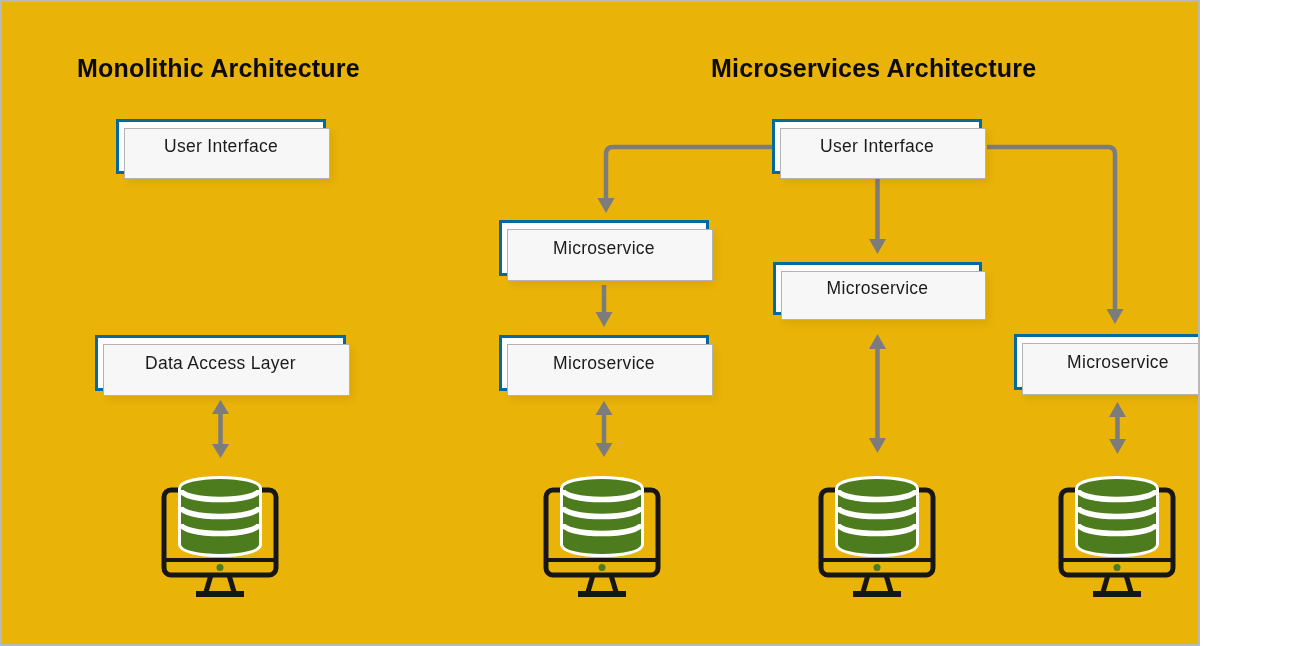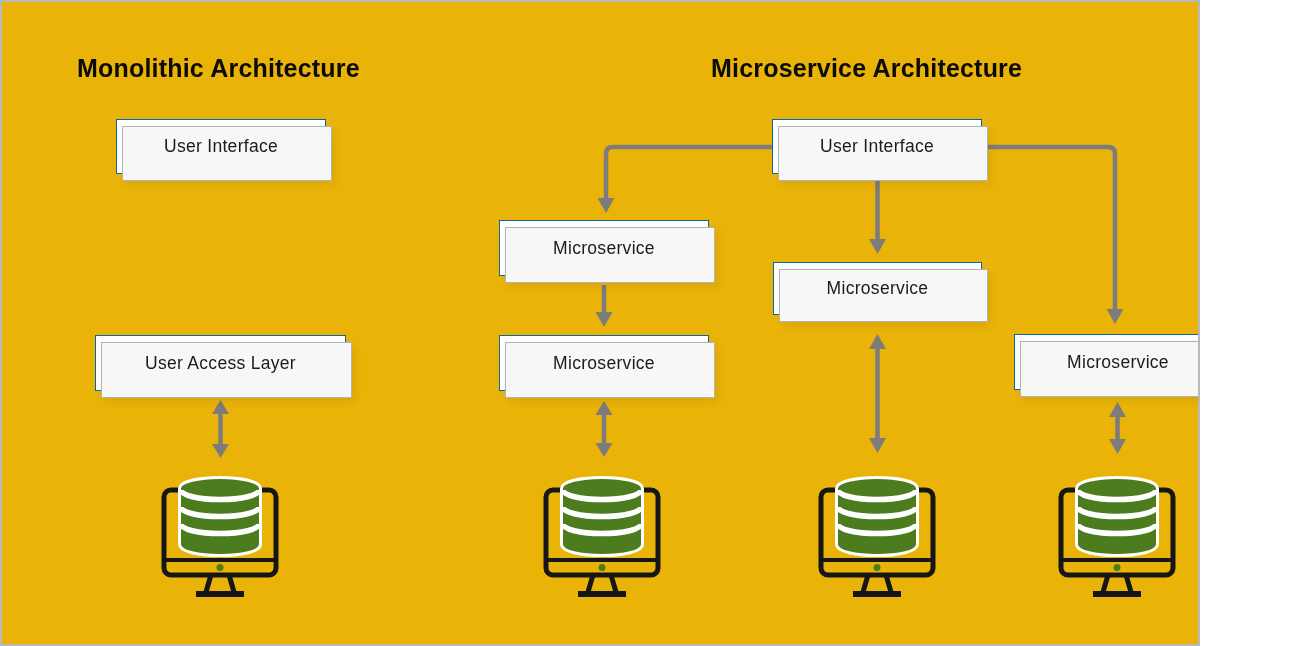--- a/index.html
+++ b/index.html
@@ -19,21 +19,21 @@
     font-weight:700;
     letter-spacing:.2px;
     color:#0b0b0b;
     white-space:nowrap;
   }
   #mono-title{left:75px;top:52px;}
   #ms-title{left:709px;top:52px;}
   .node{
     position:absolute;
     background:#ffffff;
-    border:1px solid #0369a1;
+    border:3px solid #0369a1;
     display:flex;align-items:center;justify-content:center;
     font-size:17.5px;
     letter-spacing:.3px;
     color:#1b1b1b;
     z-index:2;
     box-sizing:border-box;
   }
   .node::after{
     content:"";
     position:absolute;
@@ -77,21 +77,21 @@
         <g>
           <path d="M21,12.5 a39,9.5 0 0 1 78,0 L99,68.5 a39,9.5 0 0 1 -78,0 Z" fill="#4d7c1e" stroke="#ffffff" stroke-width="6"></path>
           <path d="M21,12.5 a39,9.5 0 0 1 78,0 L99,68.5 a39,9.5 0 0 1 -78,0 Z" fill="#4d7c1e"></path>
           <path d="M21,14 a39,9.5 0 0 0 78,0 M21,31 a39,9.5 0 0 0 78,0 M21,48 a39,9.5 0 0 0 78,0" fill="none" stroke="#ffffff" stroke-width="5.5"></path>
         </g>
       </symbol>
     </defs>
   </svg>
 
   <div class="title" id="mono-title">Monolithic Architecture</div>
-  <div class="title" id="ms-title">Microservice Architecture</div>
+  <div class="title" id="ms-title">Microservices Architecture</div>
 
   <svg class="arrows" width="1300" height="646">
     <g stroke="#7c7c7c" stroke-width="4.5" fill="#7c7c7c">
 
       <g>
         <line x1="218.5" y1="411" x2="218.5" y2="443"></line>
         <polygon points="210,412 227,412 218.5,398" stroke="none"></polygon>
         <polygon points="210,442 227,442 218.5,456" stroke="none"></polygon>
       </g>
 
@@ -132,21 +132,21 @@
         <polygon points="1107,415 1124,415 1115.5,400" stroke="none"></polygon>
         <polygon points="1107,437 1124,437 1115.5,452" stroke="none"></polygon>
       </g>
     </g>
   </svg>
 
   <div class="node" id="mono-ui">
     <span>User Interface</span>
   </div>
   <div class="node" id="mono-dal">
-    <span>User Access Layer</span>
+    <span>Data Access Layer</span>
   </div>
 
   <div class="node" id="ms-ui">
     <span>User Interface</span>
   </div>
   <div class="node" id="ms-s1">
     <span>Microservice</span>
   </div>
   <div class="node" id="ms-s2">
     <span>Microservice</span>

